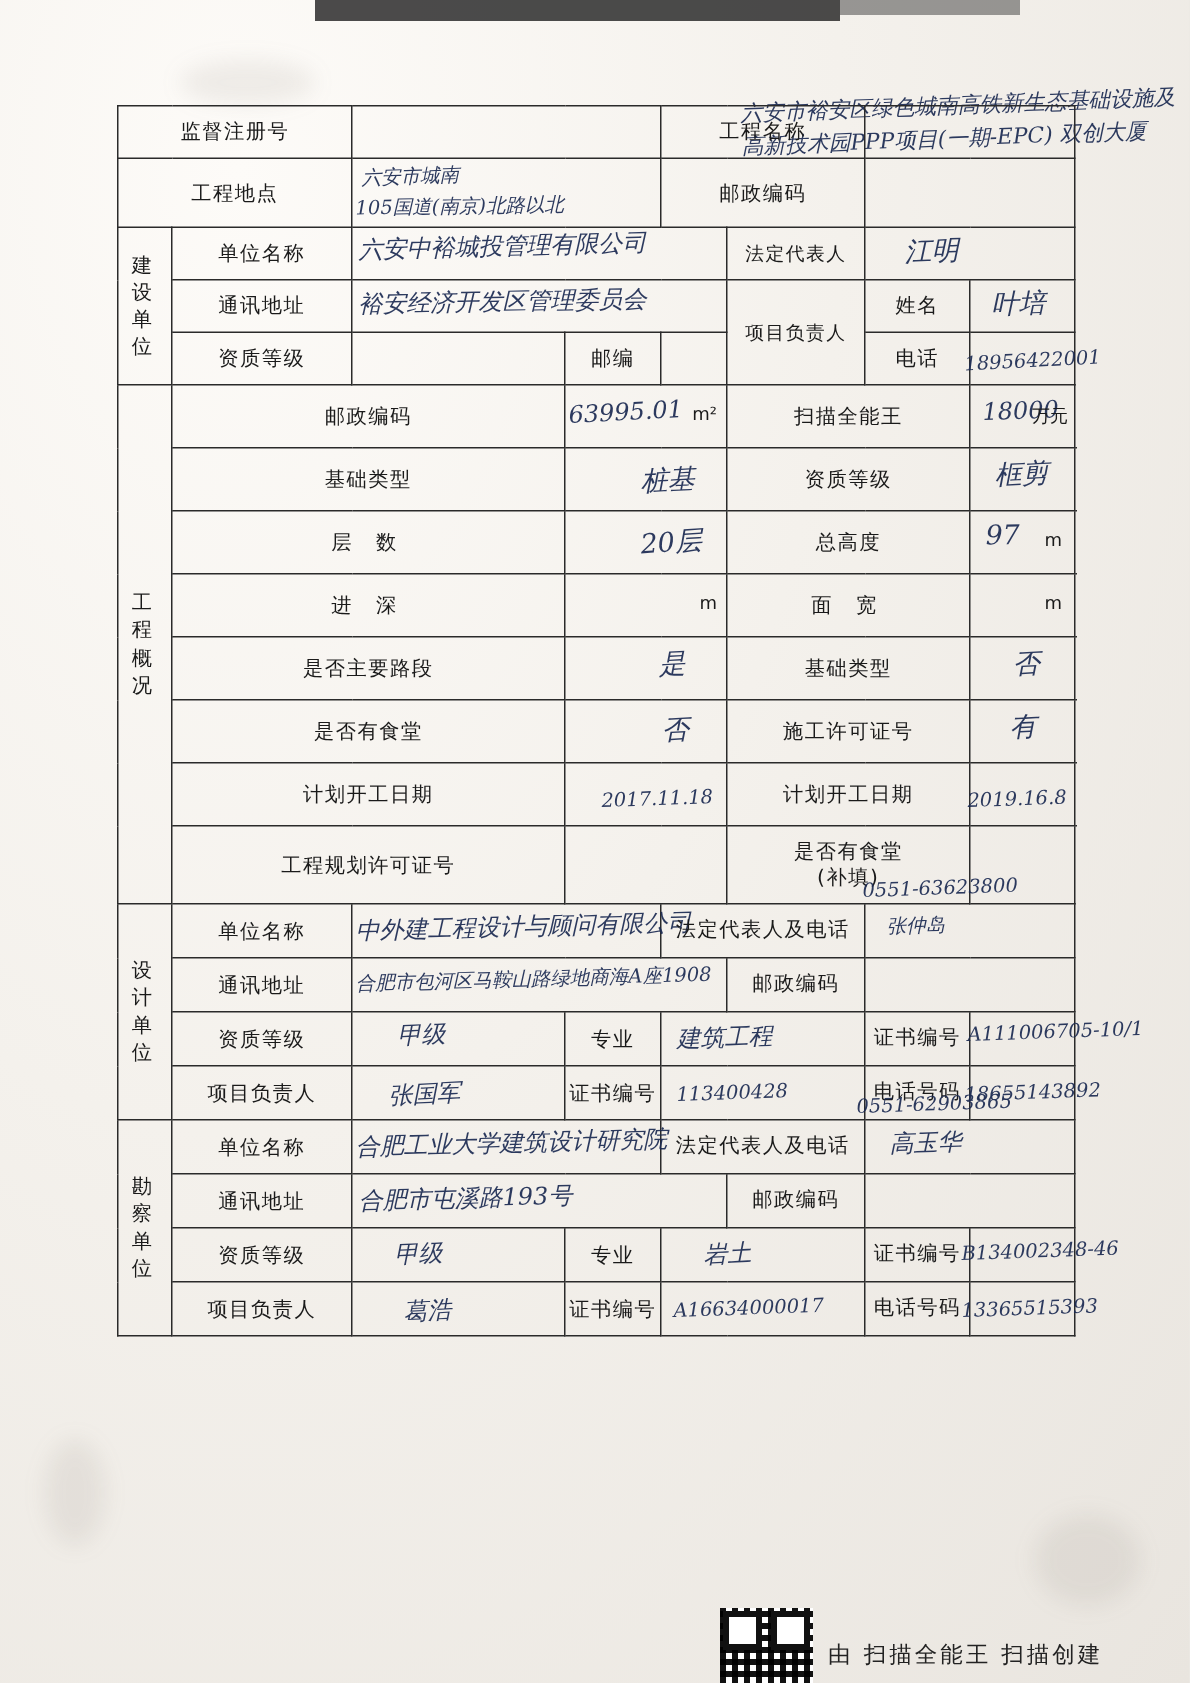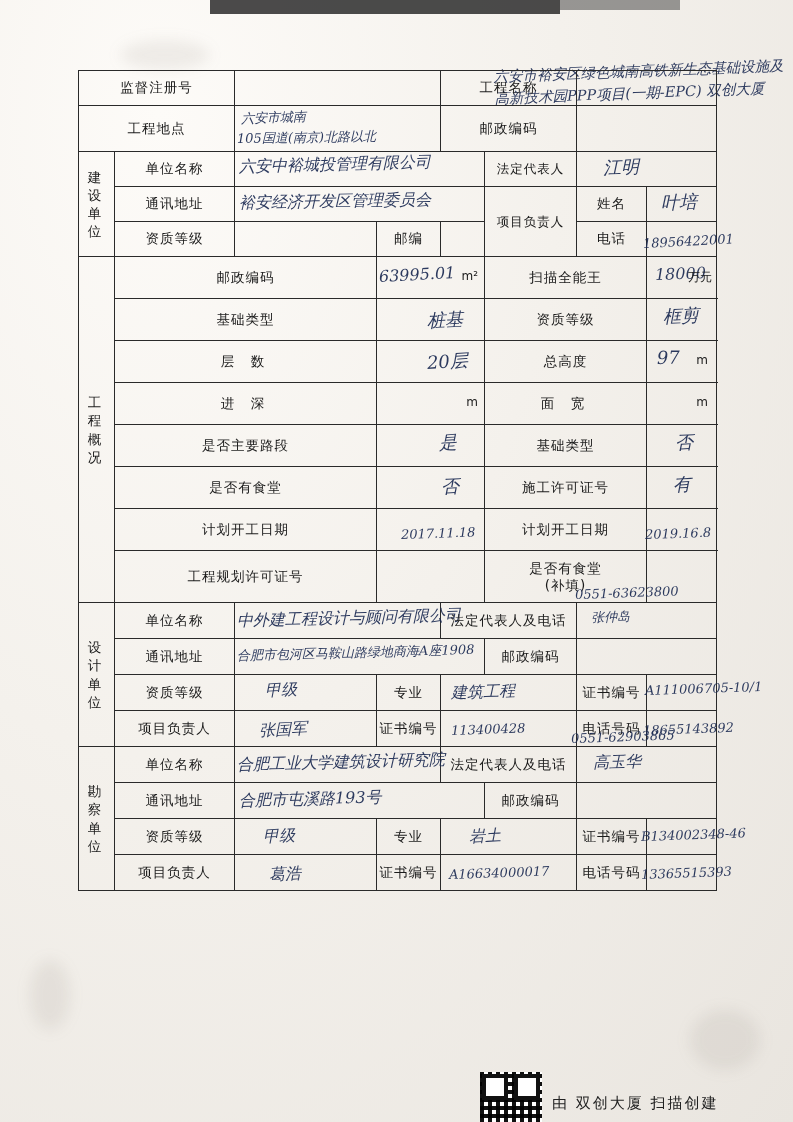--- a/index.html
+++ b/index.html
@@ -385,15 +385,15 @@
       <td class="lbl sub">电话号码</td>
       <td style="position:relative">
         <span class="hw sm" style="left:-6px;top:12px;transform:rotate(-2deg)">13365515393</span>
       </td>
     </tr>
   </tbody>
     </table>
 
   <div class="footer">
     <div class="qr"></div>
-    <div class="footer-txt">由 双创大厦 扫描创建</div>
+    <div class="footer-txt">由 扫描全能王 扫描创建</div>
   </div>
 </div>
 
 </body></html>

